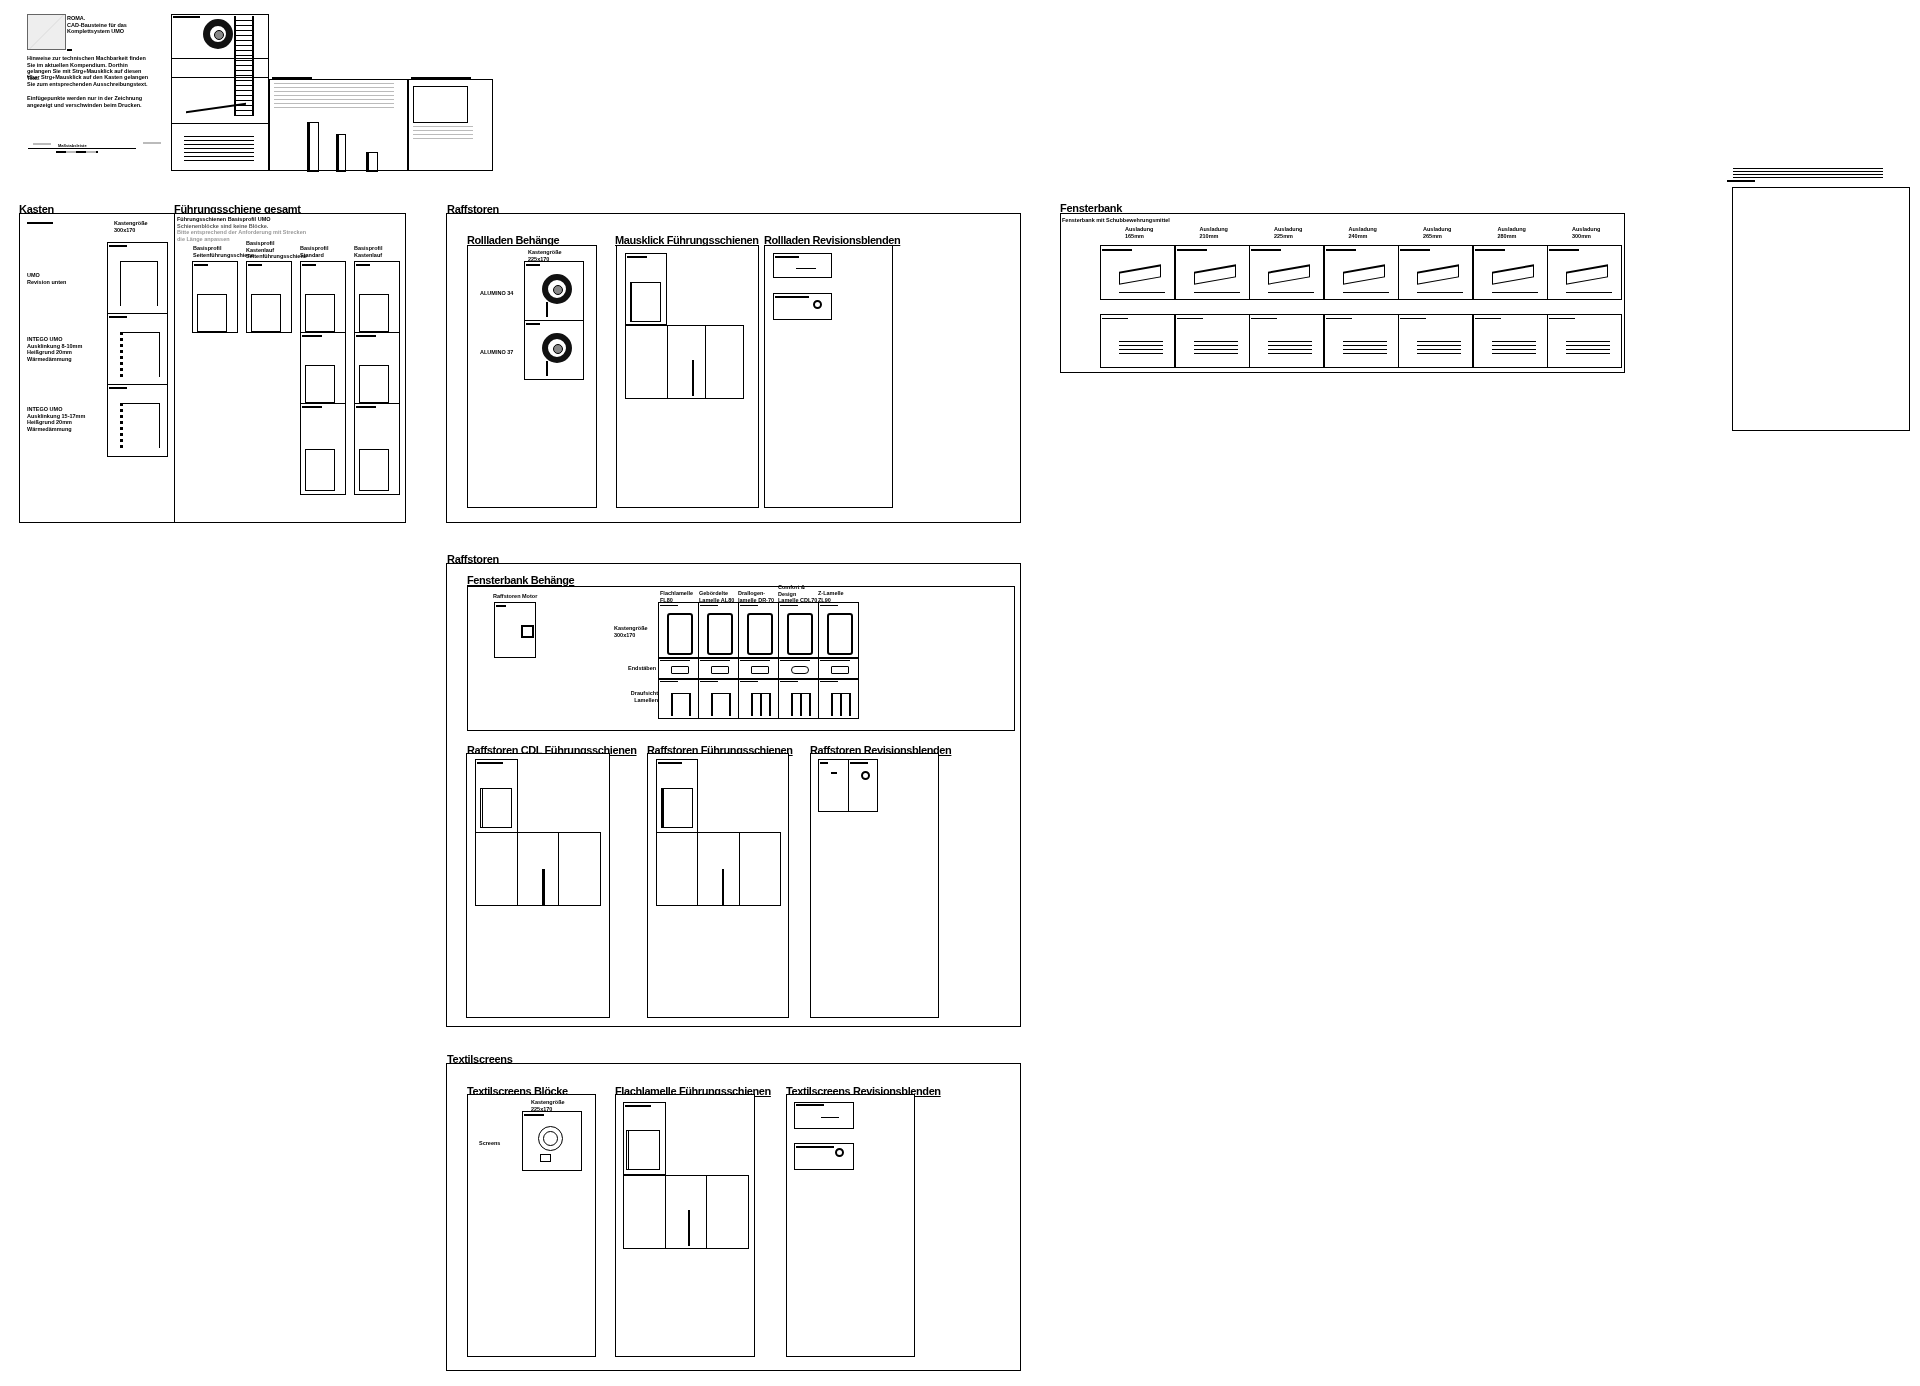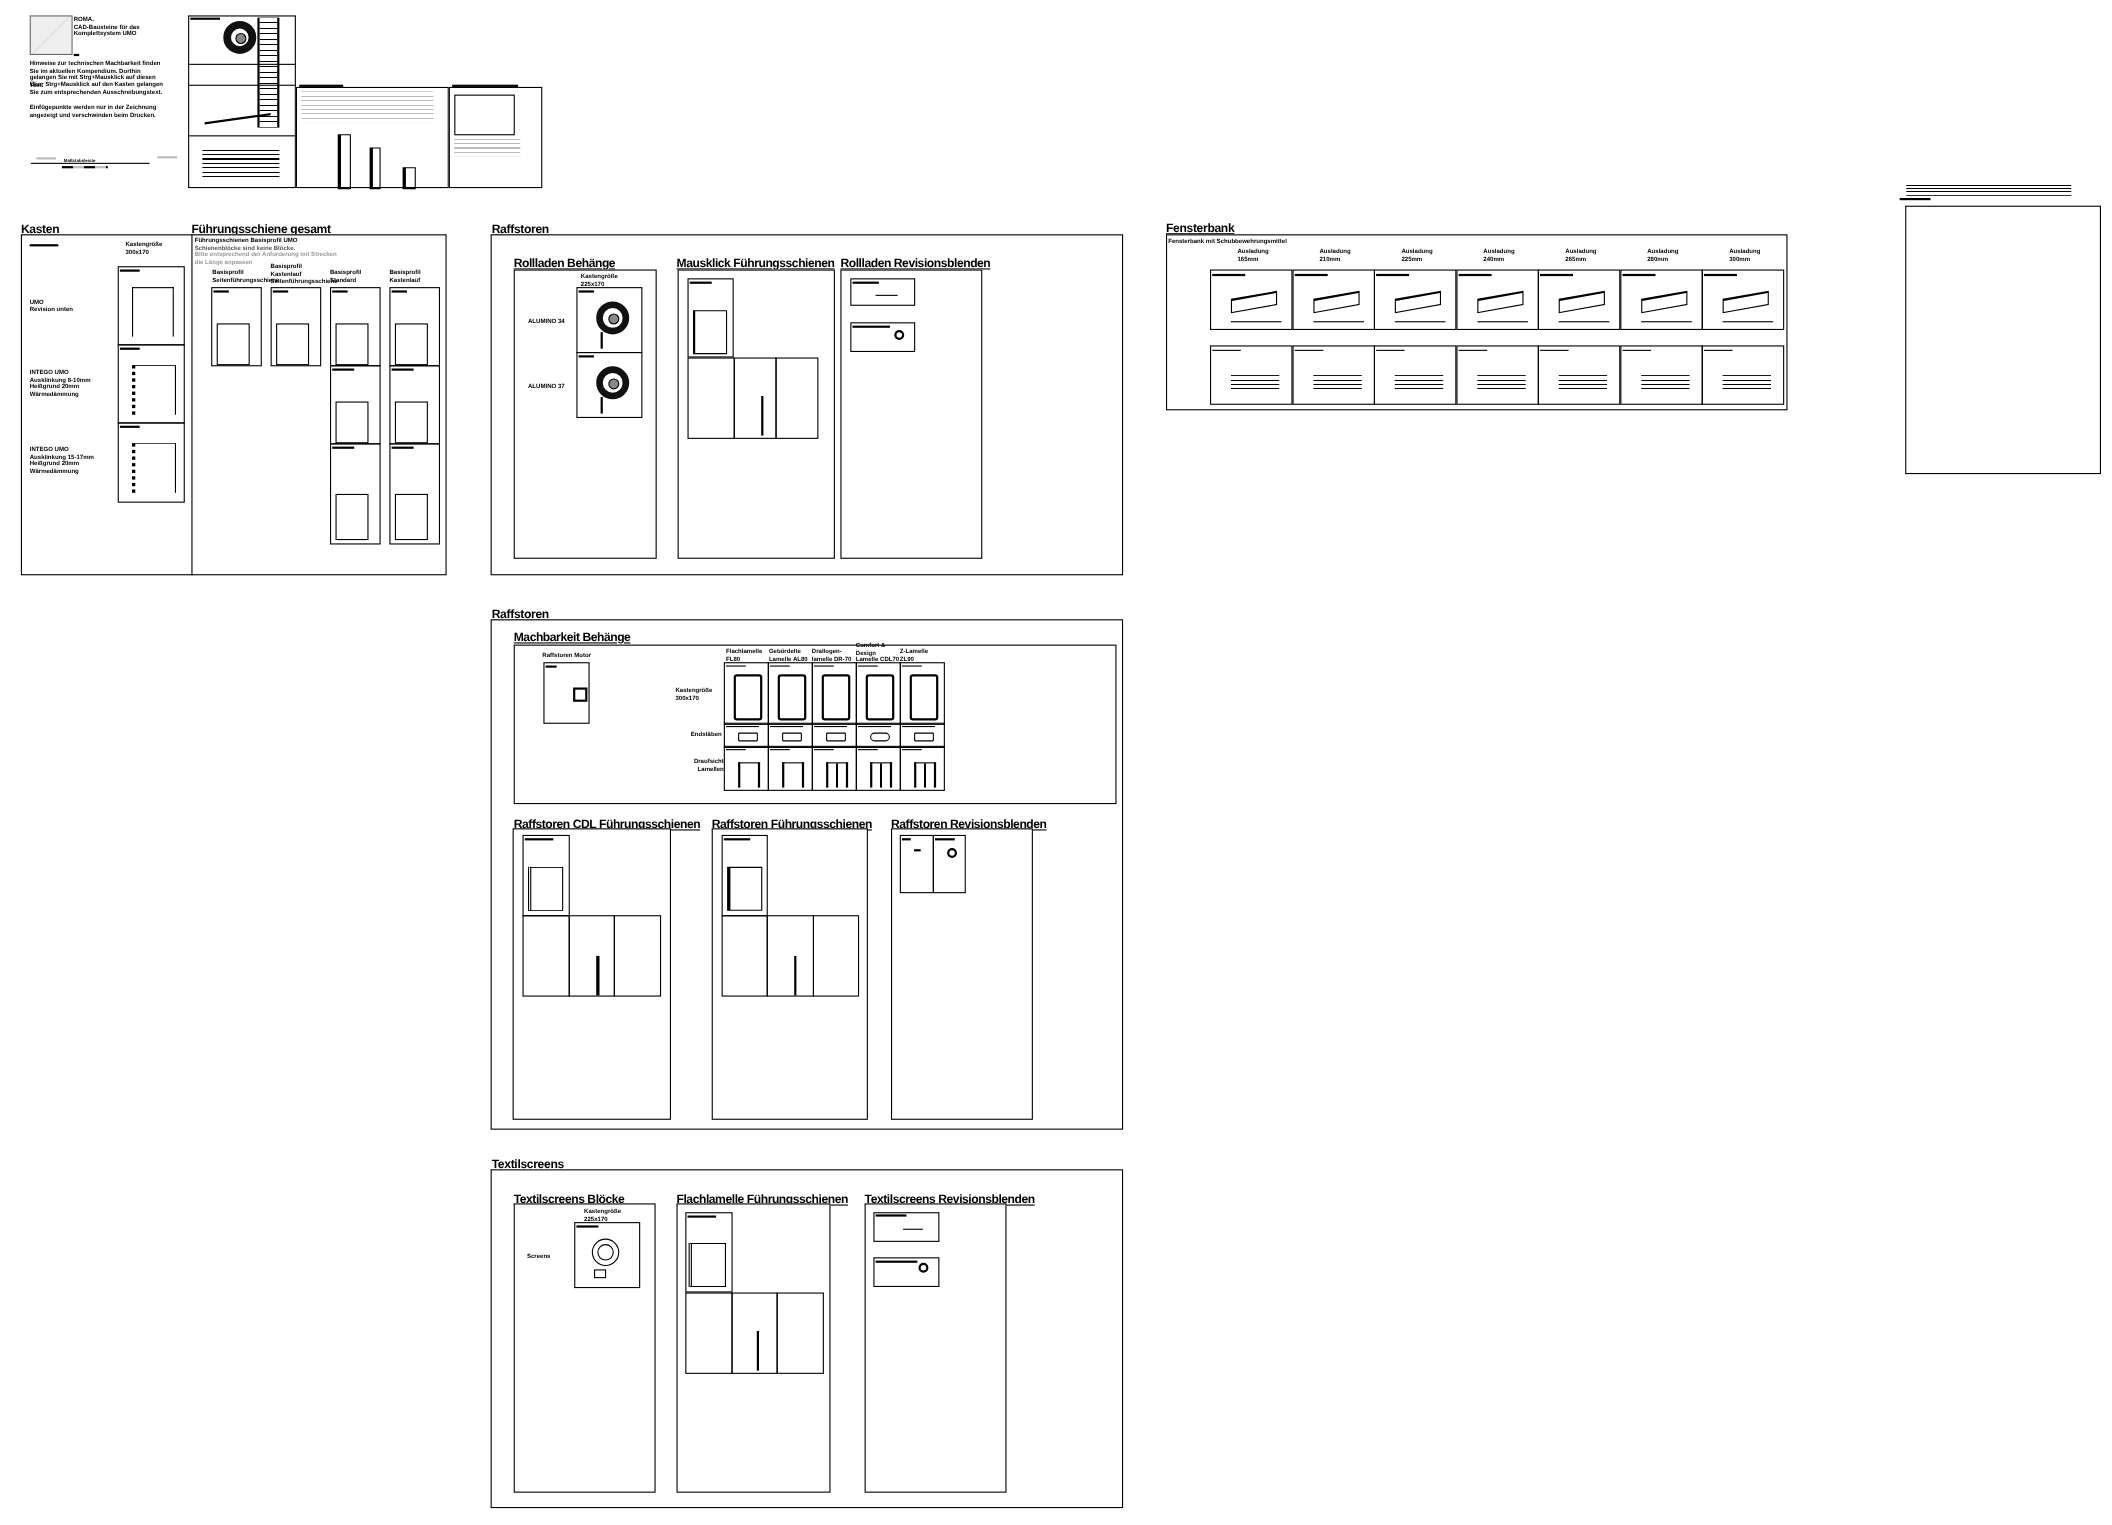--- a/index.html
+++ b/index.html
@@ -176,21 +176,21 @@
     <div class="hline" style="left:22px;top:14px;width:20px;"></div>
   </div>
 <div class="cell" style="left:773px;top:293px;width:59px;height:27px;">
     <div class="bar" style="left:1px;top:2px;width:34px;"></div>
     <div class="thin-ring" style="left:39px;top:6px;width:9px;height:9px;border-width:2px;"></div>
   </div>
 
 <div class="sec-title" style="left:447px;top:554px;text-decoration:underline;">Raffstoren</div>
 <div class="box" style="left:446px;top:563px;width:575px;height:464px;"></div>
 
-<div class="sub-title" style="left:467px;top:575px;">Machbarkeit Behänge</div>
+<div class="sub-title" style="left:467px;top:575px;">Fensterbank Behänge</div>
 <div class="box" style="left:467px;top:586px;width:548px;height:145px;"></div>
 <div class="small" style="left:493px;top:593px;">Raffstoren Motor</div>
 <div class="cell" style="left:494px;top:602px;width:42px;height:56px;">
     <div class="bar" style="left:1px;top:2px;width:10px;"></div>
     <div class="abs" style="left:26px;top:22px;width:9px;height:9px;border:2px solid #000;"></div>
   </div>
 
 <div class="small" style="left:660px;top:590px;width:36px;">Flachlamelle FL80</div>
 <div class="small" style="left:699px;top:590px;width:40px;">Gebördelte Lamelle AL80</div>
 <div class="small" style="left:738px;top:590px;width:38px;">Drallogen-lamelle DR-70</div>

